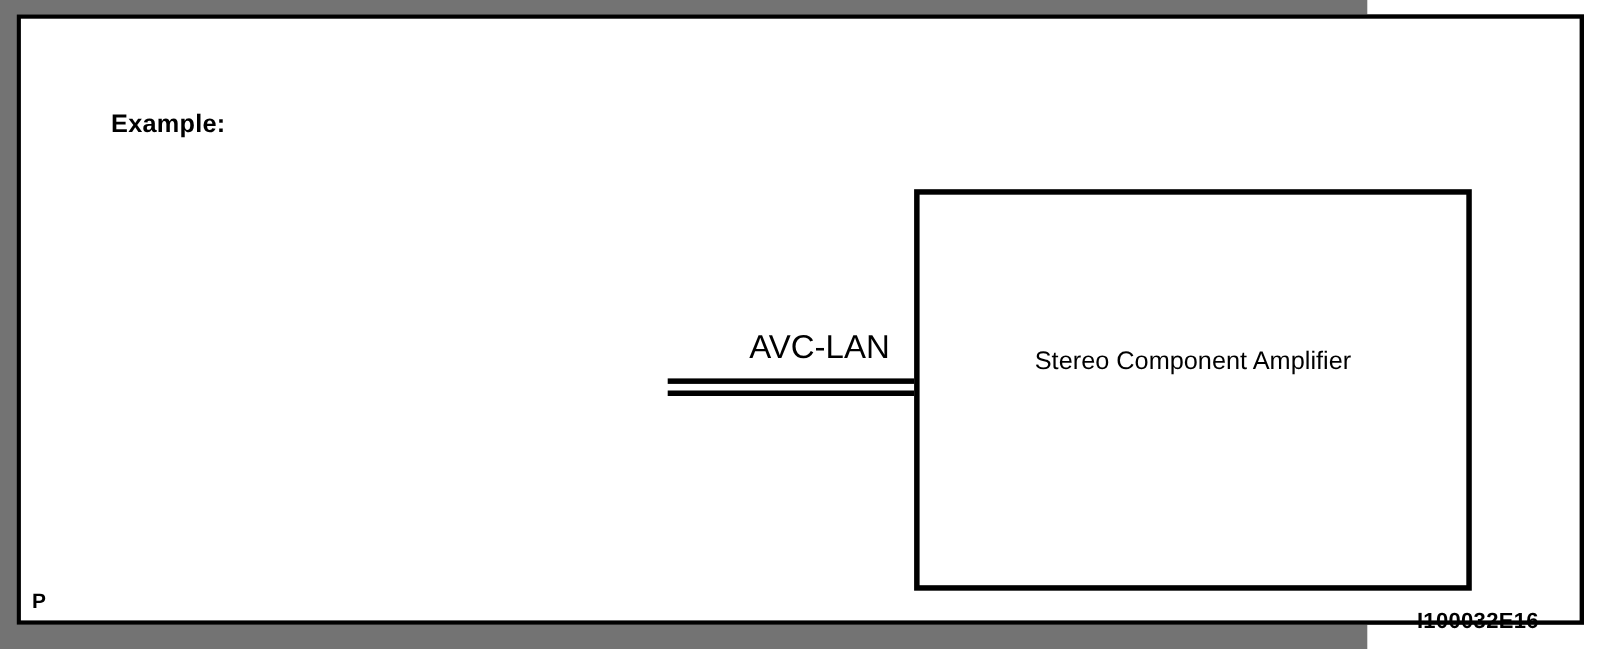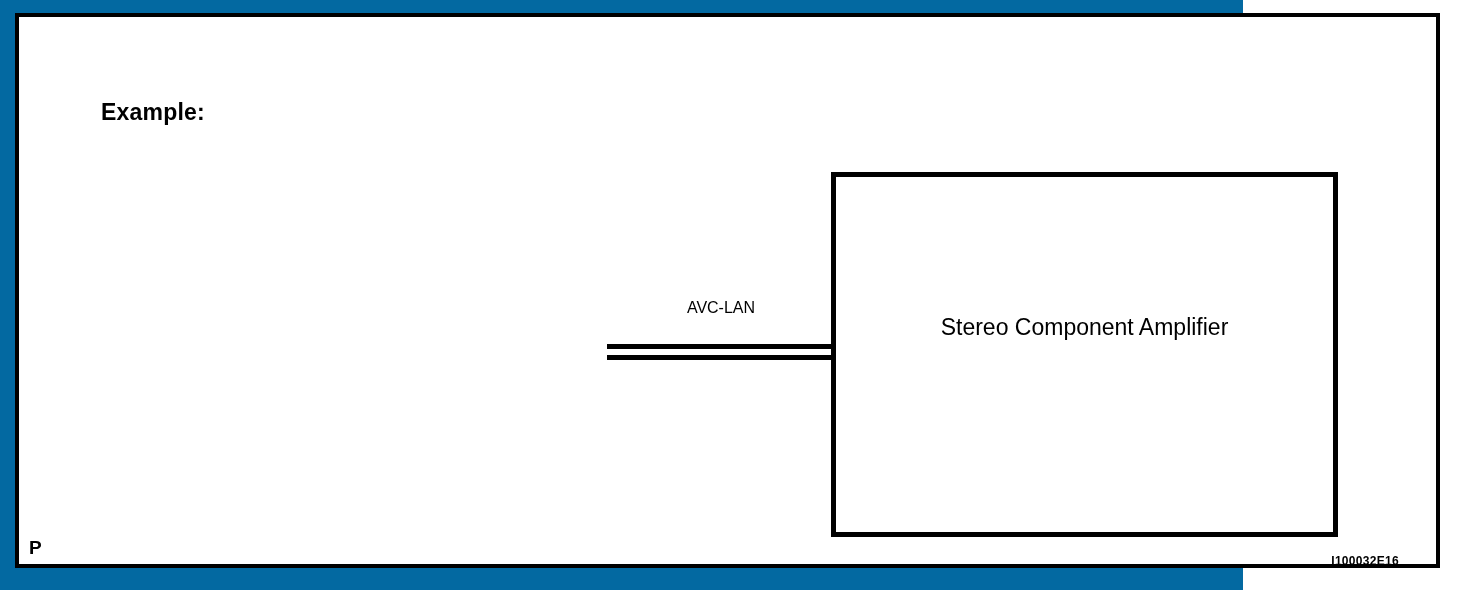--- a/index.html
+++ b/index.html
@@ -11,21 +11,21 @@
     font-family: "Liberation Sans", sans-serif;
     width: 1472px;
     height: 590px;
     overflow: hidden;
   }
 
   #figure-root {
     position: relative;
     width: 1243px;
     height: 590px;
-    background: #0369a1;
+    background: #737373;
   }
 
   
   .outer-frame {
     position: absolute;
     left: 15px;
     top: 13px;
     width: 1425px;
     height: 555px;
     border: 4px solid #000000;
@@ -98,45 +98,45 @@
     left: 0;
     width: 100%;
     height: 5px;
     background: #000000;
   }
   .connector .wire-top { top: 0; }
   .connector .wire-bottom { top: 11px; }
 
   .connector-label {
     position: absolute;
-    left: 588px;
+    left: 612px;
     top: 282px;
     width: 228px;
     text-align: center;
-    font-size: 16px;
+    font-size: 30px;
     color: #000000;
     white-space: nowrap;
   }
 
   
   .page-marker {
     position: absolute;
     left: 29px;
     top: 537px;
     font-size: 19px;
     font-weight: bold;
     color: #000000;
   }
 
   
   .reference-code {
     position: absolute;
     right: 37px;
     top: 537px;
-    font-size: 12px;
+    font-size: 20px;
     font-weight: bold;
     color: #000000;
     letter-spacing: 0.3px;
     white-space: nowrap;
   }
 </style>
 </head>
 <body>
 
 <div id="figure-root">

